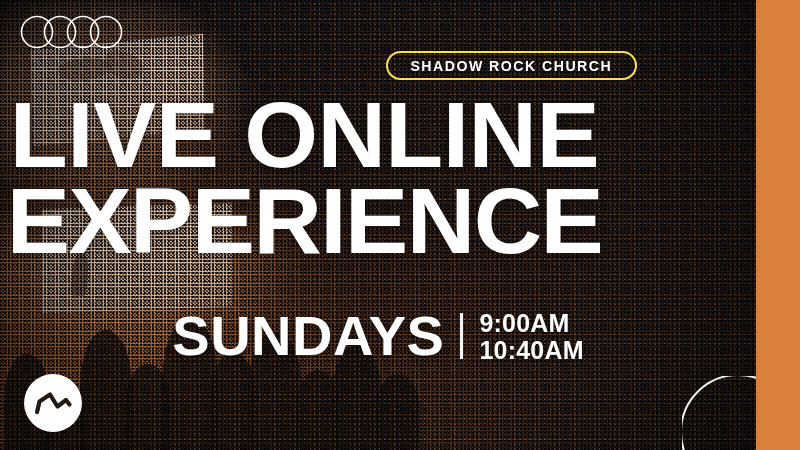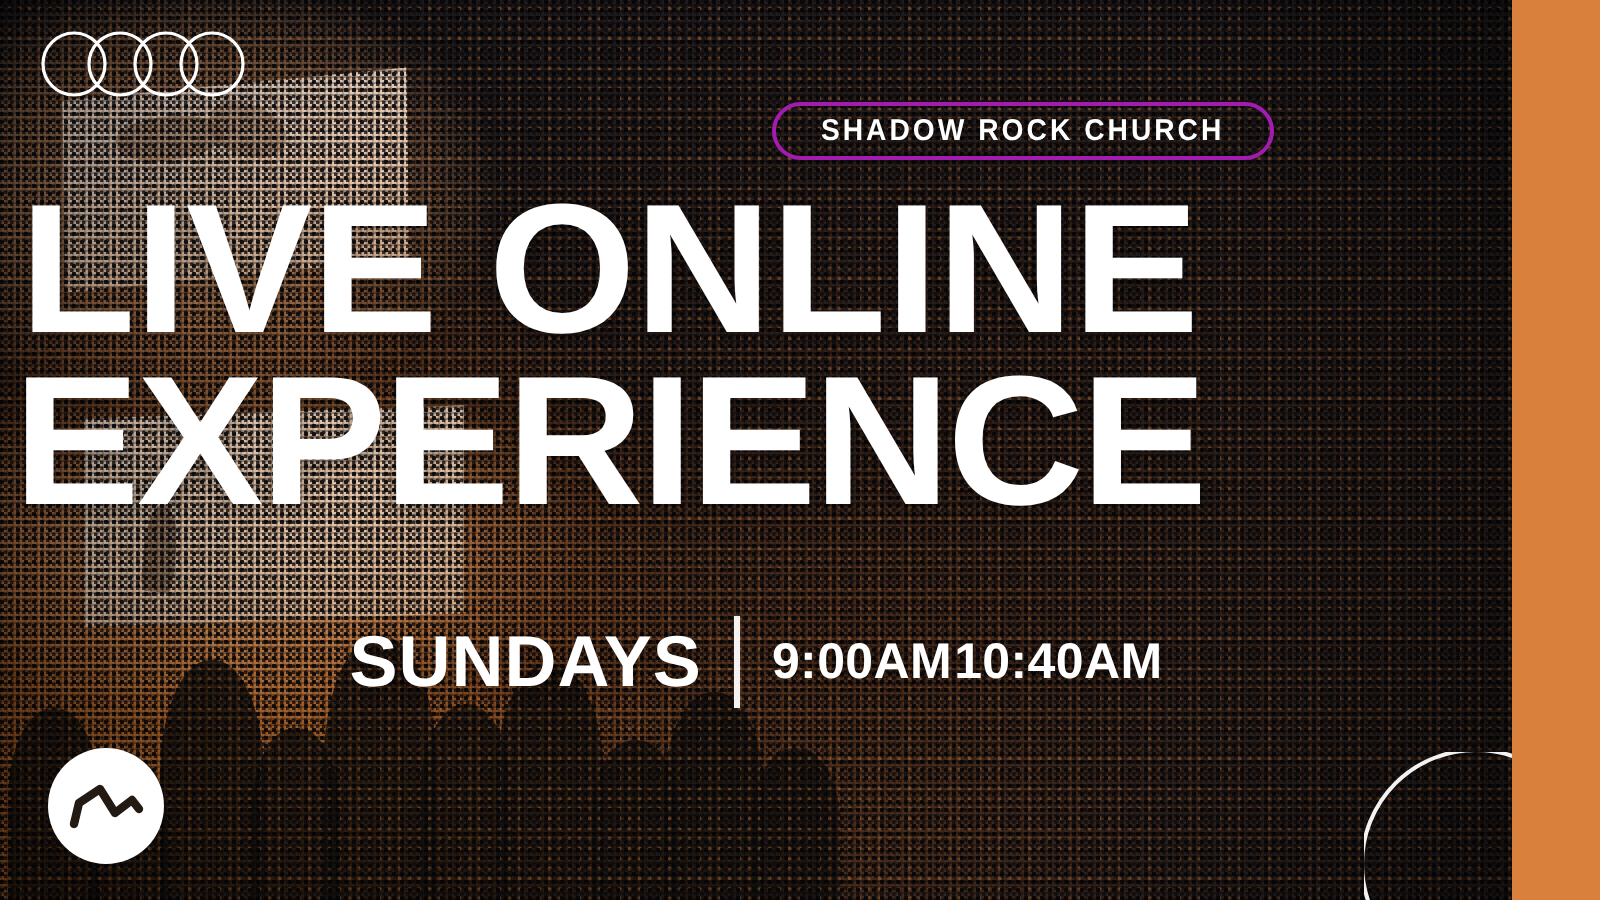--- a/index.html
+++ b/index.html
@@ -216,21 +216,21 @@
     height: 450px;
   }
 
   
   .badge {
     position: absolute;
     left: 386px;
     top: 51px;
     height: 29px;
     padding: 0 16px;
-    border: 2px solid #a21caf;
+    border: 2px solid #fde047;
     border-radius: 999px;
     display: flex;
     align-items: center;
     justify-content: flex-end;
     box-sizing: border-box;
   }
   .badge-text {
     color: #ffffff;
     font-family: "Liberation Sans Narrow", "Liberation Sans", sans-serif;
     font-weight: 700;
@@ -274,36 +274,36 @@
     width: 756px;
     display: flex;
     align-items: center;
     justify-content: center;
     gap: 16px;
   }
   .schedule-day {
     color: #ffffff;
     font-family: "Liberation Sans Narrow", "Liberation Sans", sans-serif;
     font-weight: 700;
-    font-size: 36px;
+    font-size: 56px;
     line-height: 1;
     letter-spacing: 0.5px;
     transform: scaleX(1.0);
     white-space: nowrap;
     text-shadow: 0 2px 8px rgba(0,0,0,0.38);
   }
   .schedule-divider {
     width: 3px;
     height: 46px;
     background: #ffffff;
     opacity: 0.95;
   }
   .schedule-times {
     display: flex;
-    flex-direction: row;
+    flex-direction: column;
     gap: 1px;
   }
   .schedule-time {
     color: #ffffff;
     font-family: "Liberation Sans Narrow", "Liberation Sans", sans-serif;
     font-weight: 700;
     font-size: 25px;
     line-height: 1.04;
     letter-spacing: 0.2px;
     white-space: nowrap;

